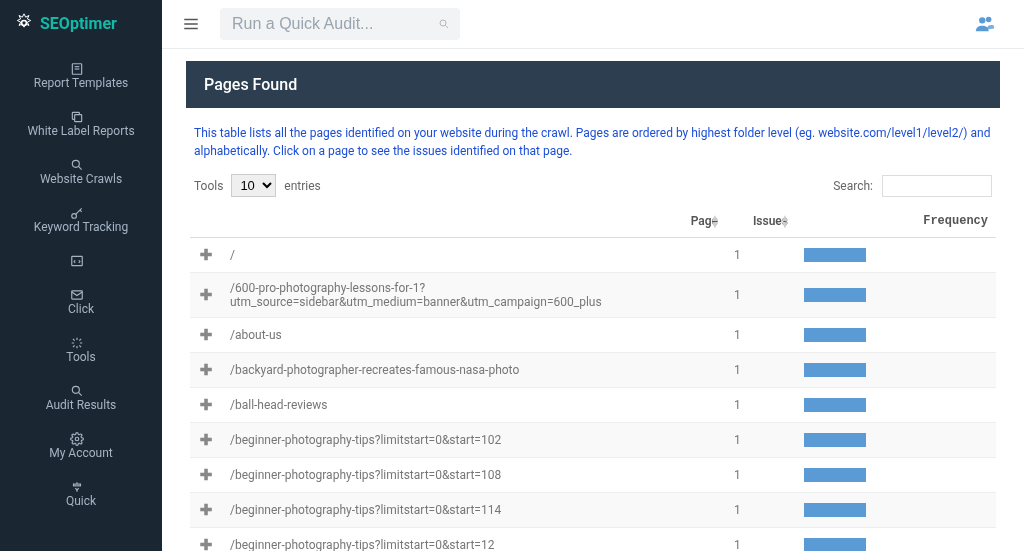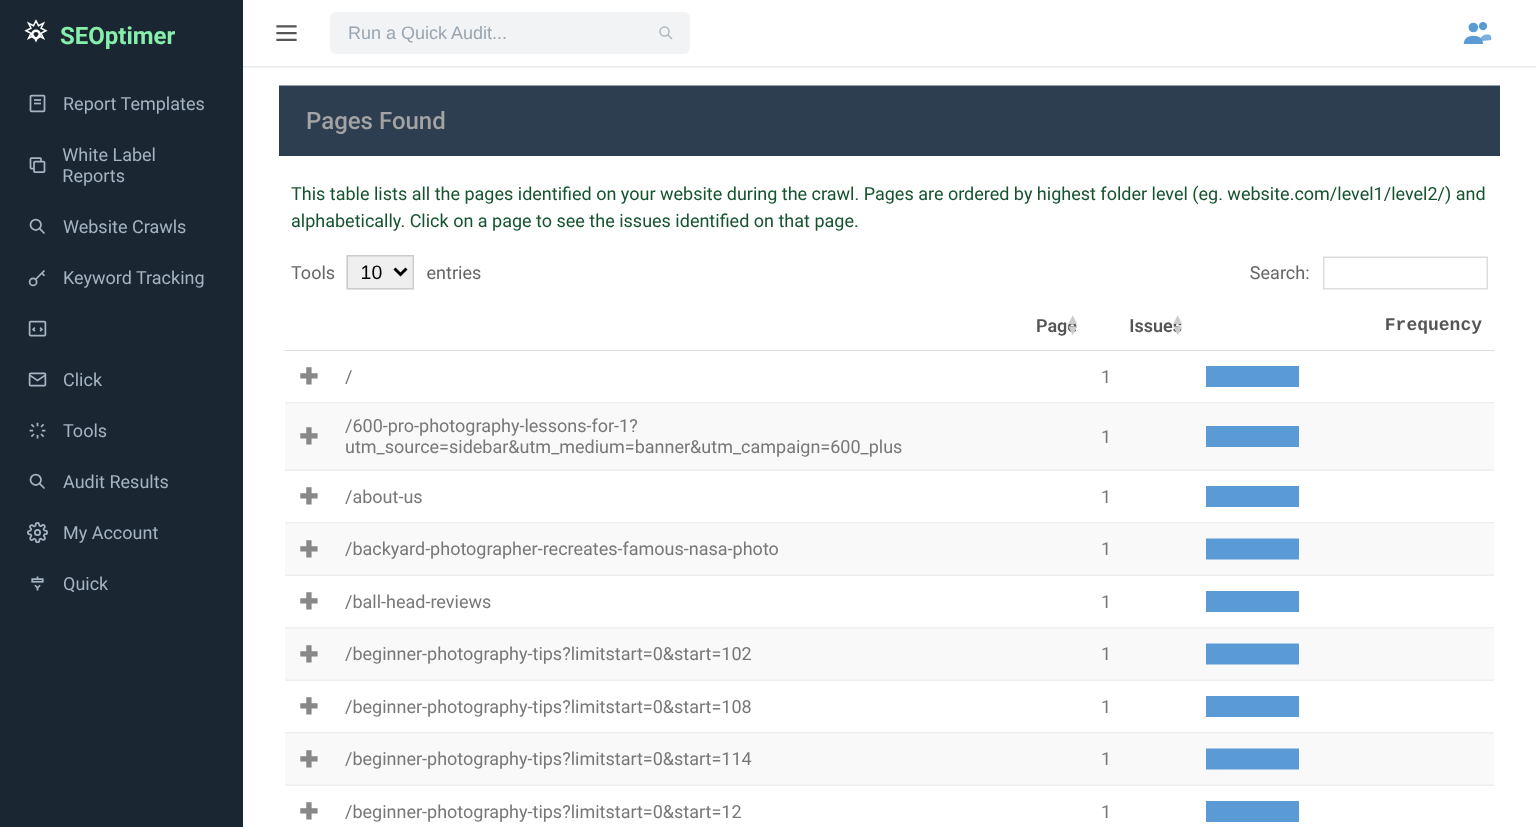--- a/index.html
+++ b/index.html
@@ -1,41 +1,41 @@
 <!DOCTYPE html>
 <html><head>
   <meta charset="utf-8">
   <style>
     * { box-sizing: border-box; margin: 0; padding: 0; }
     body { font-family: -apple-system, BlinkMacSystemFont, "Segoe UI", Roboto, sans-serif; font-size: 13px; color: #555; background: #f4f6f8; }
     
     .layout { display: flex; min-height: 551px; }
     
     .sidebar { width: 162px; background: #1a2733; color: #8a99a8; flex-shrink: 0; }
-    .sidebar-logo { display: flex; align-items: center; padding: 13px 14px; color: #86efac; font-weight: 700; font-size: 16px; }
+    .sidebar-logo { display: flex; align-items: center; padding: 13px 14px; color: #14b8a6; font-weight: 700; font-size: 16px; }
     .sidebar-logo .logo-icon { margin-right: 6px; }
     .sidebar-nav { padding-top: 6px; }
-    .sidebar-item { display: flex; align-items: center; padding: 10px 16px; cursor: pointer; font-size: 12px; color: #a5b3c2; }
+    .sidebar-item { display: flex; align-items: center; padding: 10px 16px; cursor: pointer; font-size: 12px; color: #a5b3c2; flex-direction: column; }
     .sidebar-item .icon { width: 18px; margin-right: 8px; display: inline-flex; align-items: center; justify-content: center; }
     
     .main { flex: 1; background: #fff; min-width: 0; }
     
     .topbar { display: flex; align-items: center; padding: 8px 12px; border-bottom: 1px solid #e9ecef; background: #fff; }
     .hamburger { padding: 4px 8px; cursor: pointer; color: #666; }
     .quick-audit { flex: 0 0 auto; margin-left: 12px; position: relative; }
-    .quick-audit input { width: 240px; padding: 7px 30px 7px 12px; border: none; background: #f1f3f5; border-radius: 4px; font-size: 12px; color: #15803d; }
+    .quick-audit input { width: 240px; padding: 7px 30px 7px 12px; border: none; background: #f1f3f5; border-radius: 4px; font-size: 16px; color: #15803d; }
     .quick-audit input::placeholder { color: #9aa5b0; }
     .quick-audit .search-icon-top { position: absolute; right: 10px; top: 50%; transform: translateY(-50%); color: #b0b8c0; }
     .user-icon { margin-left: auto; color: #5b9bd5; margin-right: 16px; }
     
     .content { padding: 12px 24px 24px; }
     .panel { background: #fff; }
-    .panel-header { background: #2c3e50; color: #a3a3a3; padding: 14px 18px; font-size: 16px; font-weight: 500; }
+    .panel-header { background: #2c3e50; color: #ffffff; padding: 14px 18px; font-size: 16px; font-weight: 500; }
     .panel-body { padding: 16px 4px 8px; }
-    .panel-desc { color: #14532d; font-size: 12px; line-height: 1.5; padding: 0 4px 14px; }
+    .panel-desc { color: #1d4ed8; font-size: 12px; line-height: 1.5; padding: 0 4px 14px; }
     
     .table-controls { display: flex; align-items: center; padding: 0 4px 8px; font-size: 12px; color: #666; }
     .show-entries select { margin: 0 5px; padding: 2px 4px; font-size: 13px; border: 1px solid #ccc; }
     .search-box { margin-left: auto; }
     .search-box input { margin-left: 6px; padding: 3px 6px; font-size: 12px; border: 1px solid #ddd; width: 110px; }
     
     table { width: 100%; border-collapse: collapse; font-size: 12px; }
     th { text-align: right; padding: 9px 8px; border-bottom: 1px solid #ddd; color: #555; font-weight: 600; background: #fff; position: relative; }
     th .sort { position: absolute; right: 6px; top: 50%; transform: translateY(-50%); color: #ccc; font-size: 10px; line-height: 0.7; }
     td { padding: 8px 8px; border-top: 1px solid #eee; color: #777; vertical-align: middle; }

